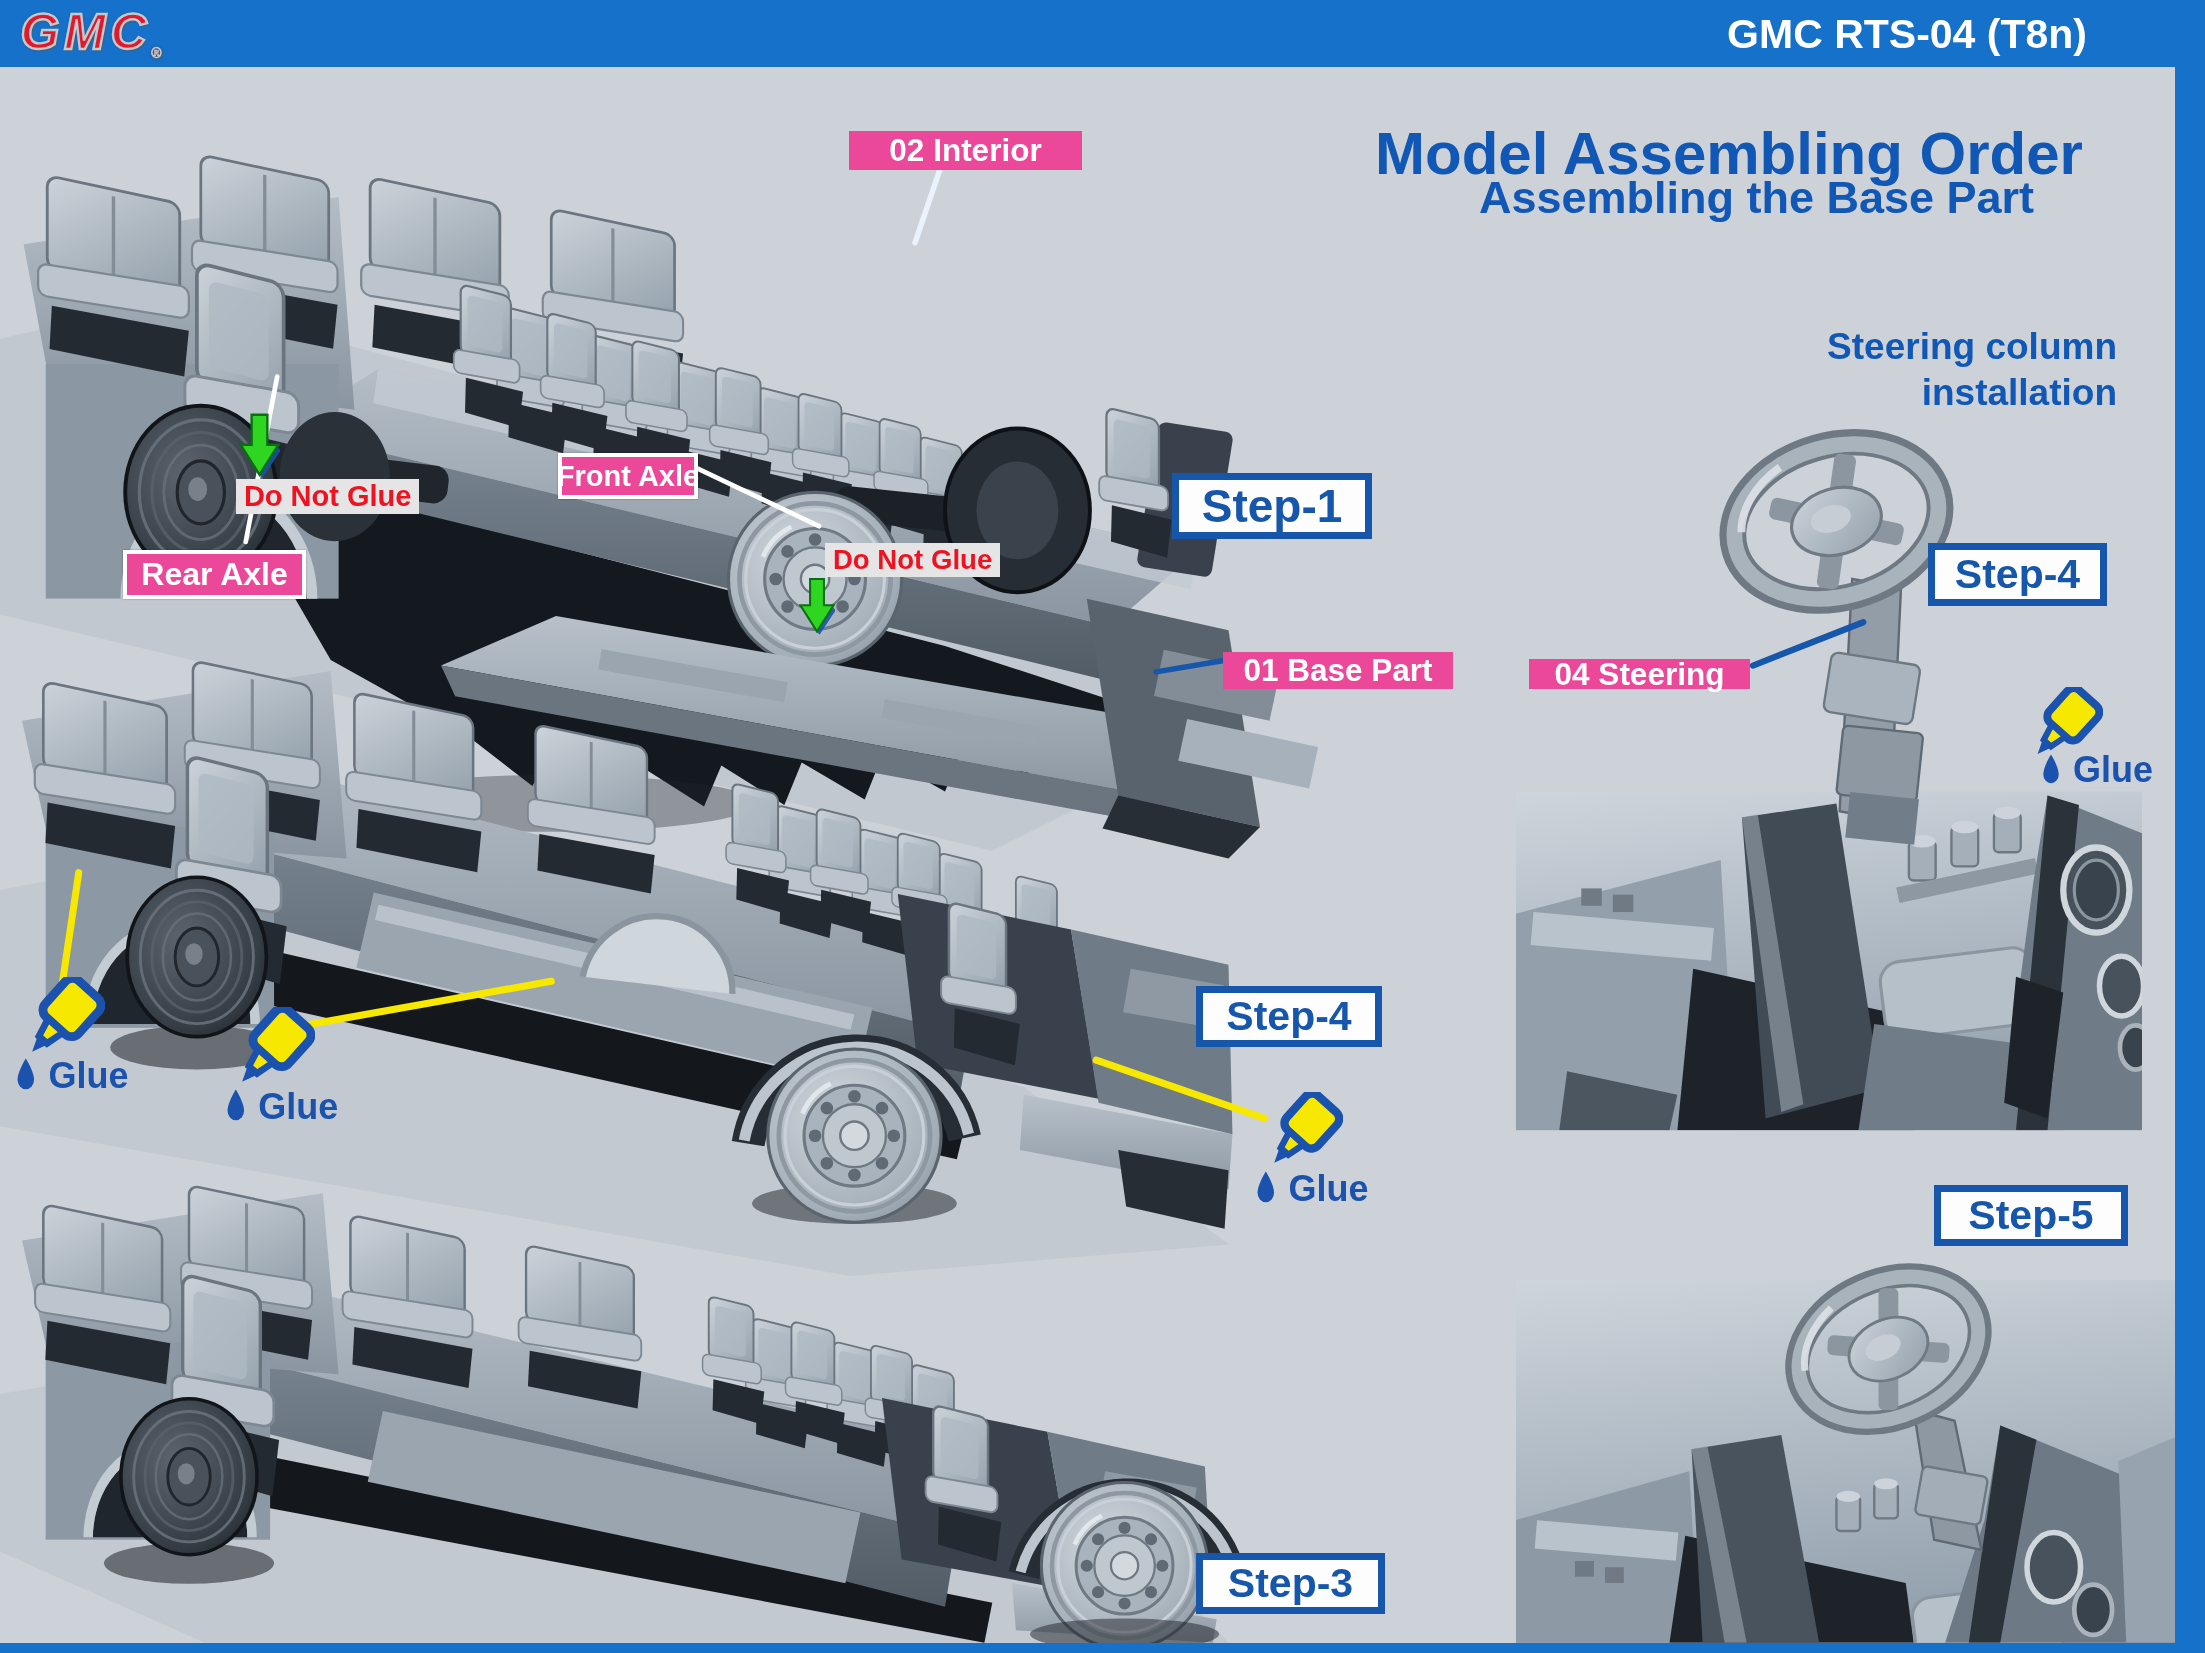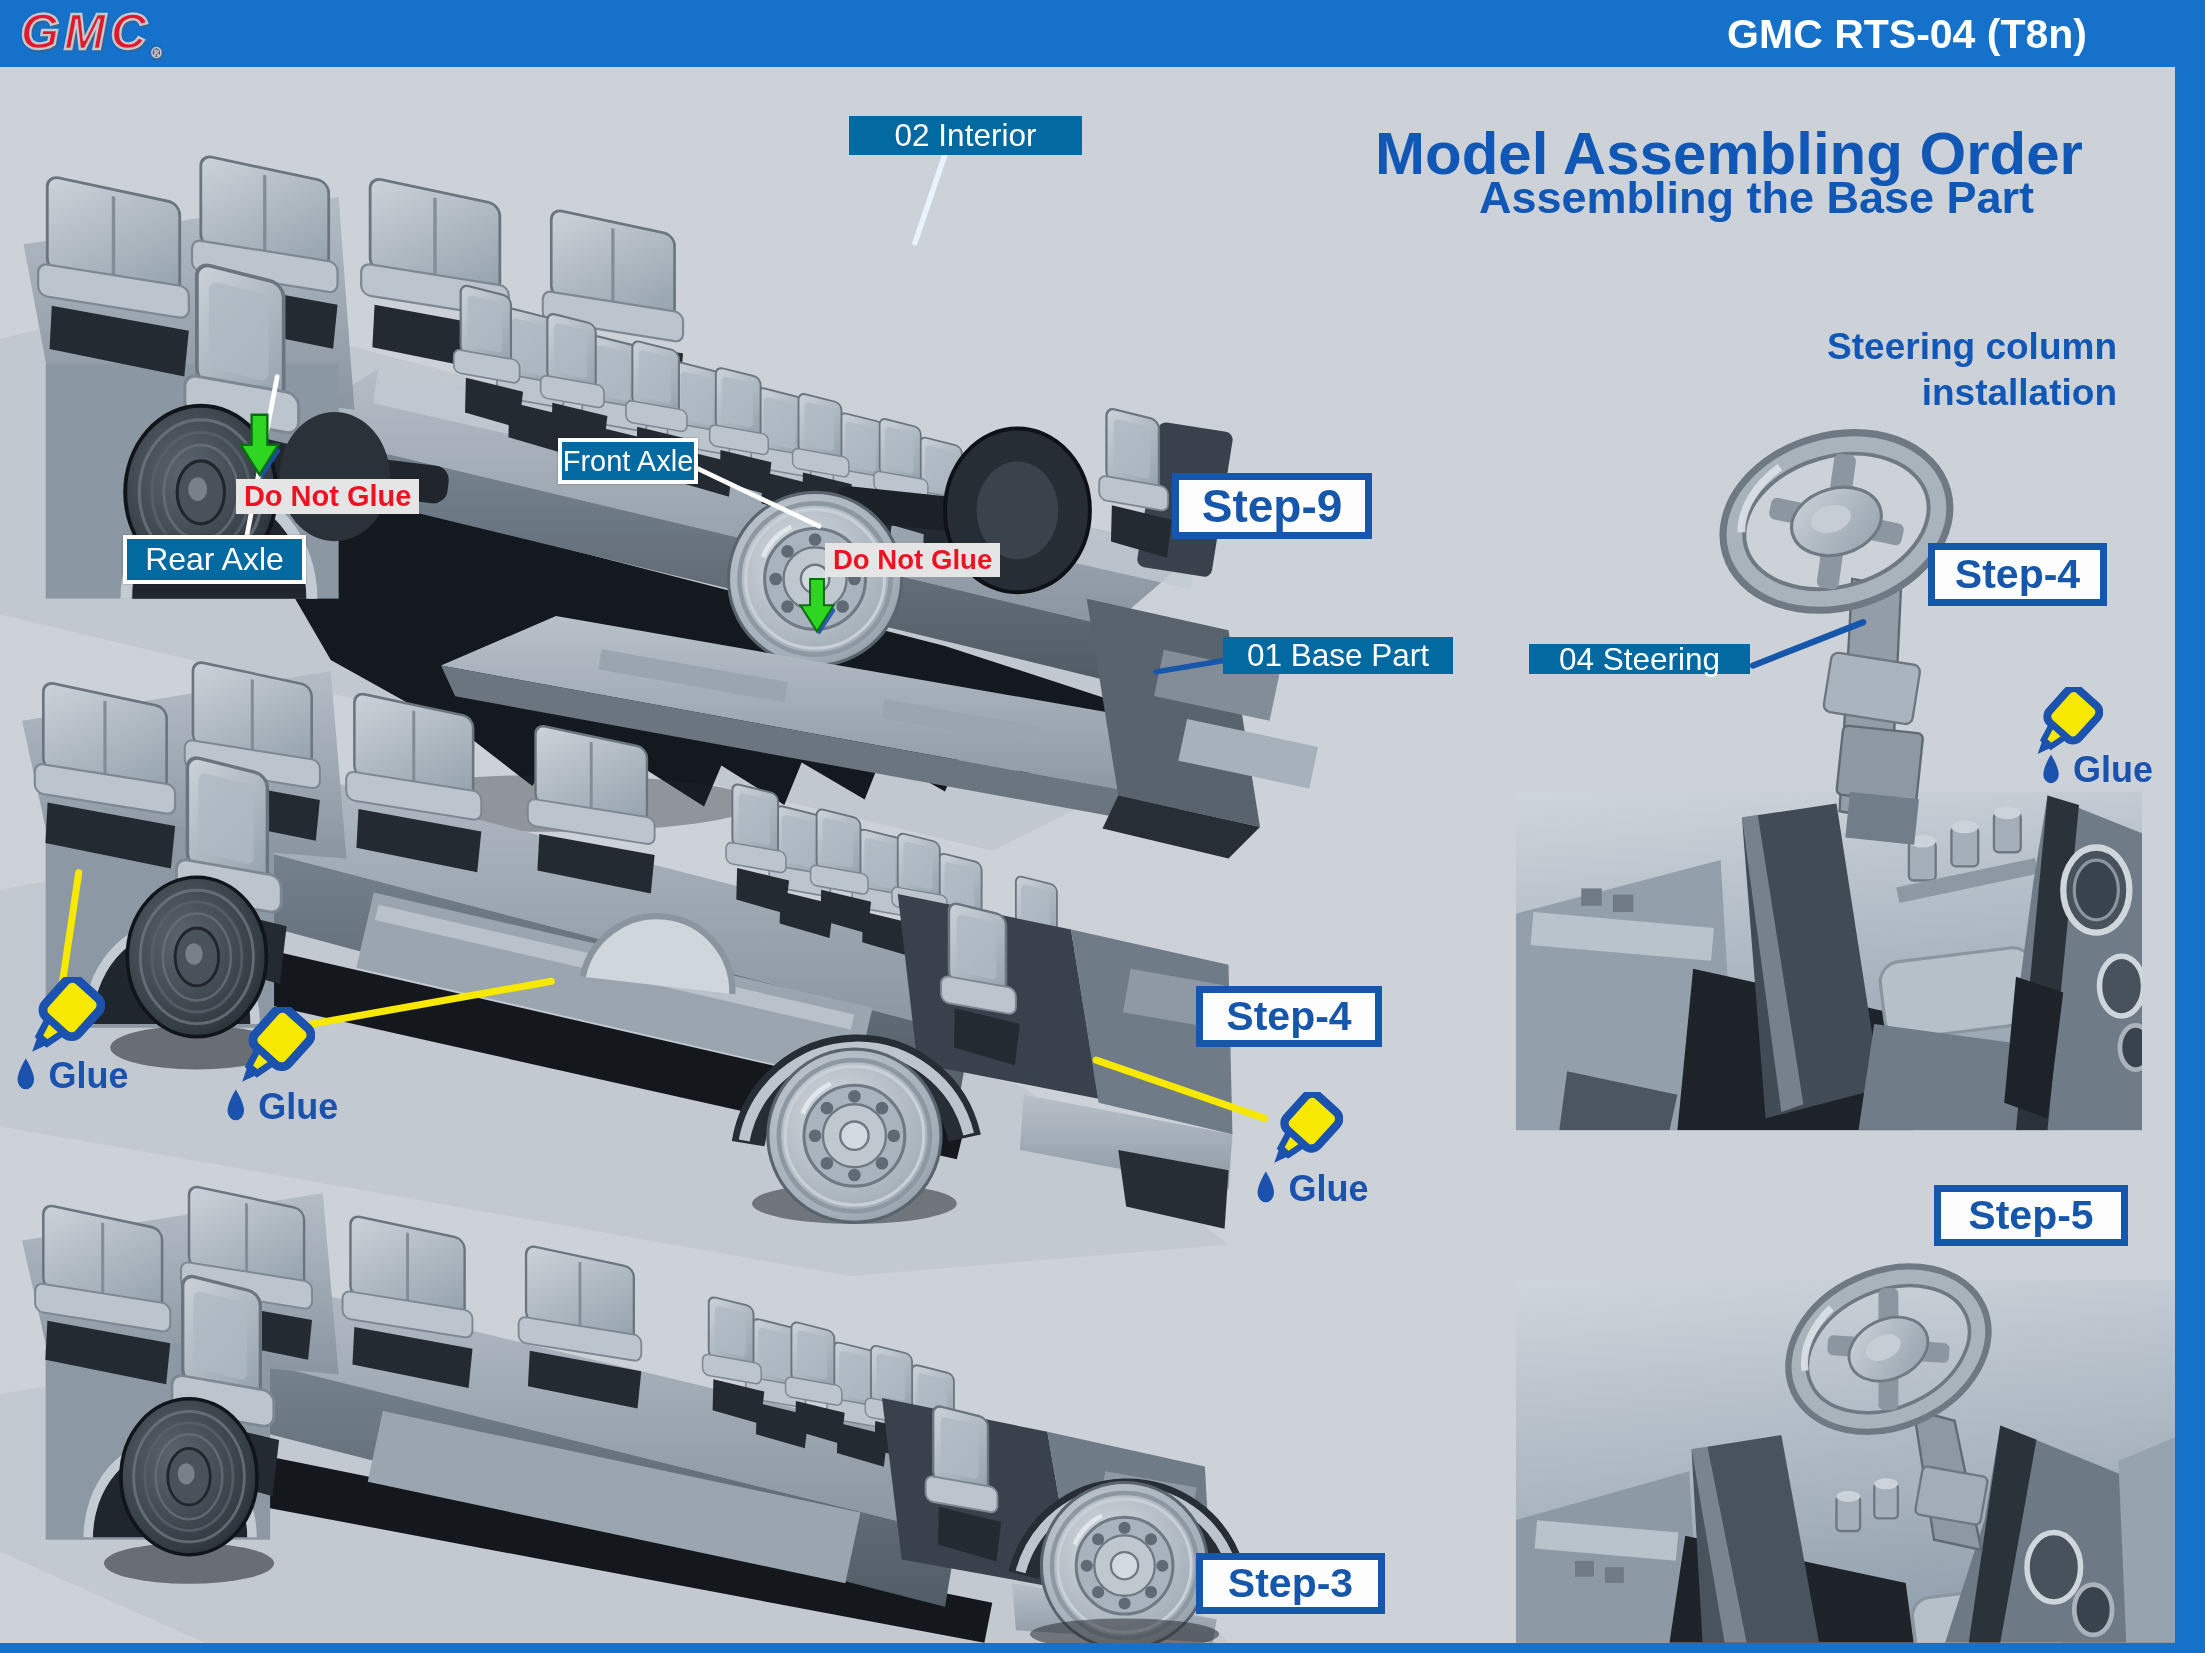--- a/index.html
+++ b/index.html
@@ -15,22 +15,22 @@
   .gmc-reg{font-size:14px;font-style:normal;-webkit-text-stroke:0.8px #c3c9d0;vertical-align:bottom;}
   .model-title{position:absolute;right:118px;top:11px;font-size:41px;font-weight:bold;color:#ffffff;}
   
   .main-title{position:absolute;left:1292px;top:79px;width:874px;text-align:center;
         font-size:60px;font-weight:bold;color:#1157b5;margin-top:40px;}
   .sub-title{position:absolute;left:1339px;top:172px;width:835px;text-align:center;
         font-size:45px;font-weight:bold;color:#1157b5;}
   .steer-note{position:absolute;right:88px;top:324px;text-align:right;font-size:37px;
         font-weight:bold;color:#1157b5;line-height:1.25;}
   
-  .part-label{position:absolute;background:#0369a1;color:#ffffff;font-weight:normal;
-        display:flex;align-items:center;justify-content:center;white-space:nowrap;}
+  .part-label{position:absolute;background:#ec4899;color:#ffffff;font-weight:bold;
+        display:flex;align-items:center;justify-content:center;white-space:nowrap;margin-top:15px;}
   .part-label.bordered{border:4.7px solid #ffffff;box-shadow:0 0 1.6px rgba(0,0,0,.35);}
   .step-box{position:absolute;background:#fdfdfd;border:7px solid #1656ab;color:#1656ab;
         font-weight:bold;display:flex;align-items:center;justify-content:center;}
   .warn{position:absolute;background:#e5e5e5;color:#ee1322;font-weight:bold;
         padding:0.8px 7.9px;white-space:nowrap;}
   .glue-callout{position:absolute;}
   .glue-callout .bottle{position:absolute;}
   .glue-row{position:absolute;display:flex;align-items:flex-end;gap:11px;}
   .glue-text{font-size:36px;font-weight:bold;color:#1a52ad;line-height:1;}
   .arrow-wrap{position:absolute;}
@@ -373,21 +373,21 @@
     <div>Steering column</div>
     <div>installation</div>
   </div>
 
   <div class="part-label" style="left:849px;top:116px;width:233px;height:39px;font-size:31.5px;">02 Interior</div>
   <div class="part-label bordered" style="left:558px;top:438px;width:132px;height:38px;font-size:29px;">Front Axle</div>
   <div class="part-label bordered" style="left:123px;top:535px;width:175px;height:41px;font-size:32px;">Rear Axle</div>
   <div class="part-label" style="left:1223px;top:637px;width:230px;height:37px;font-size:31.5px;">01 Base Part</div>
   <div class="part-label" style="left:1529px;top:644px;width:221px;height:30px;font-size:31.5px;">04 Steering</div>
 
-  <div class="step-box" style="left:1172px;top:473px;width:186px;height:52px;font-size:46px;">Step-9</div>
+  <div class="step-box" style="left:1172px;top:473px;width:186px;height:52px;font-size:46px;">Step-1</div>
   <div class="step-box" style="left:1196px;top:986px;width:172px;height:47px;font-size:41px;">Step-4</div>
   <div class="step-box" style="left:1196px;top:1553px;width:175px;height:47px;font-size:41px;">Step-3</div>
   <div class="step-box" style="left:1928px;top:543px;width:165px;height:49px;font-size:41px;">Step-4</div>
   <div class="step-box" style="left:1934px;top:1185px;width:180px;height:47px;font-size:41px;">Step-5</div>
 
   <div class="warn" style="left:236px;top:479px;font-size:29px;">Do Not Glue</div>
   <div class="warn" style="left:825px;top:543px;font-size:27.6px;">Do Not Glue</div>
 
   <div class="arrow-wrap" style="left:239px;top:413px;">
     <svg width="41" height="65" viewBox="0 0 52 82">

